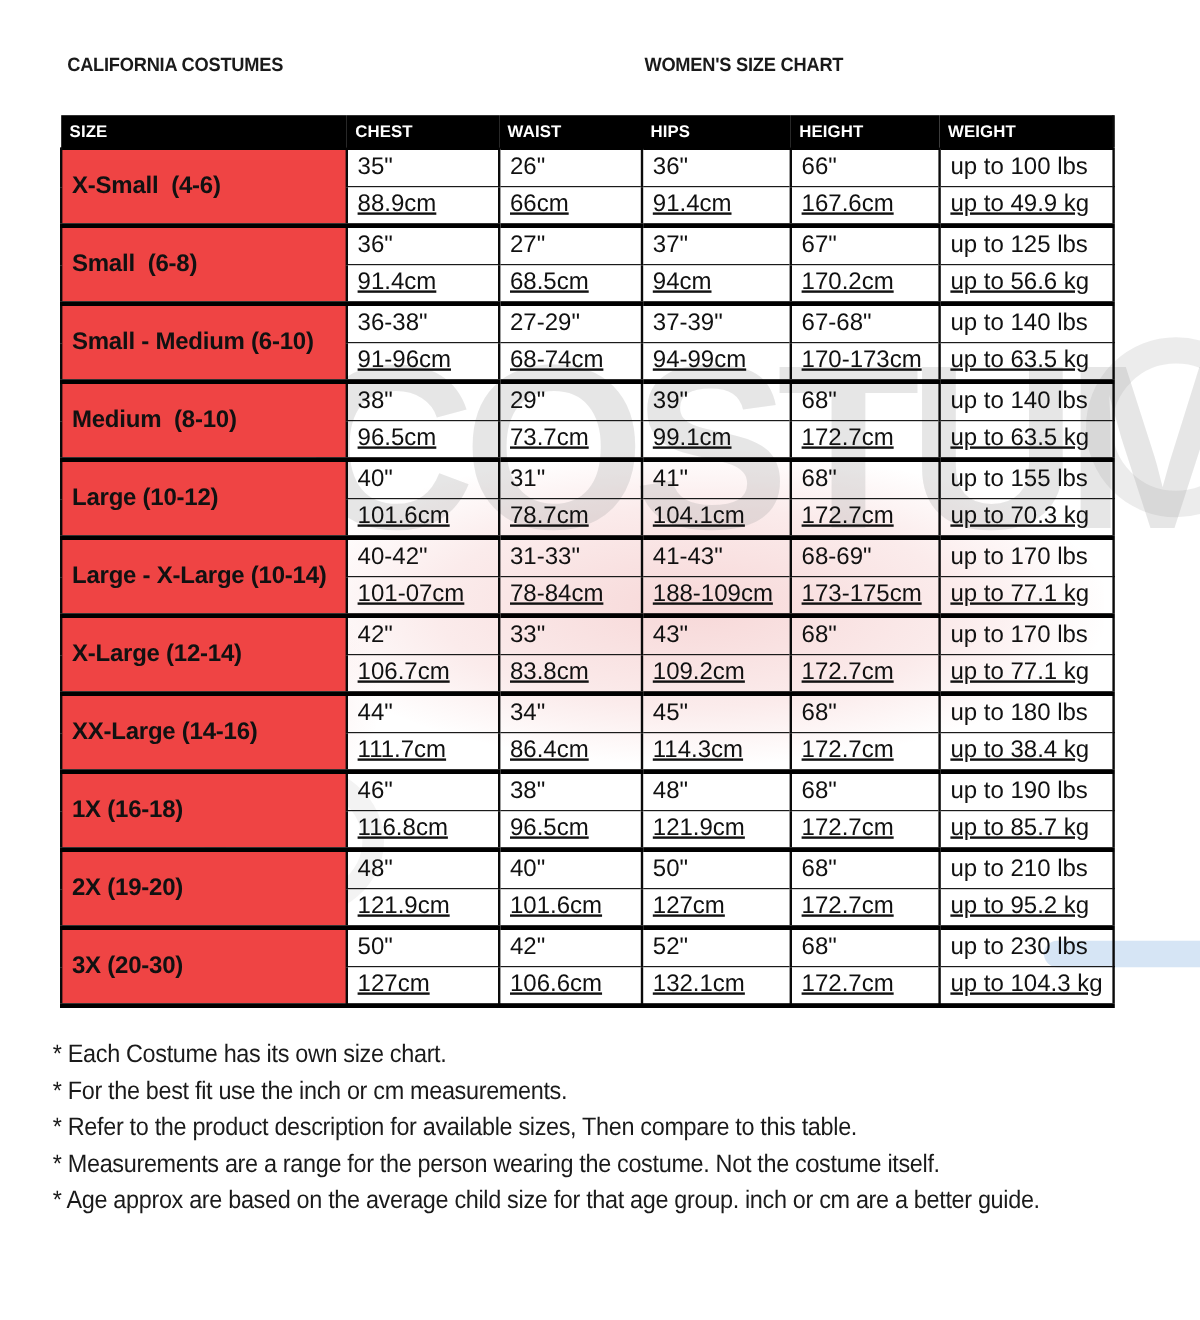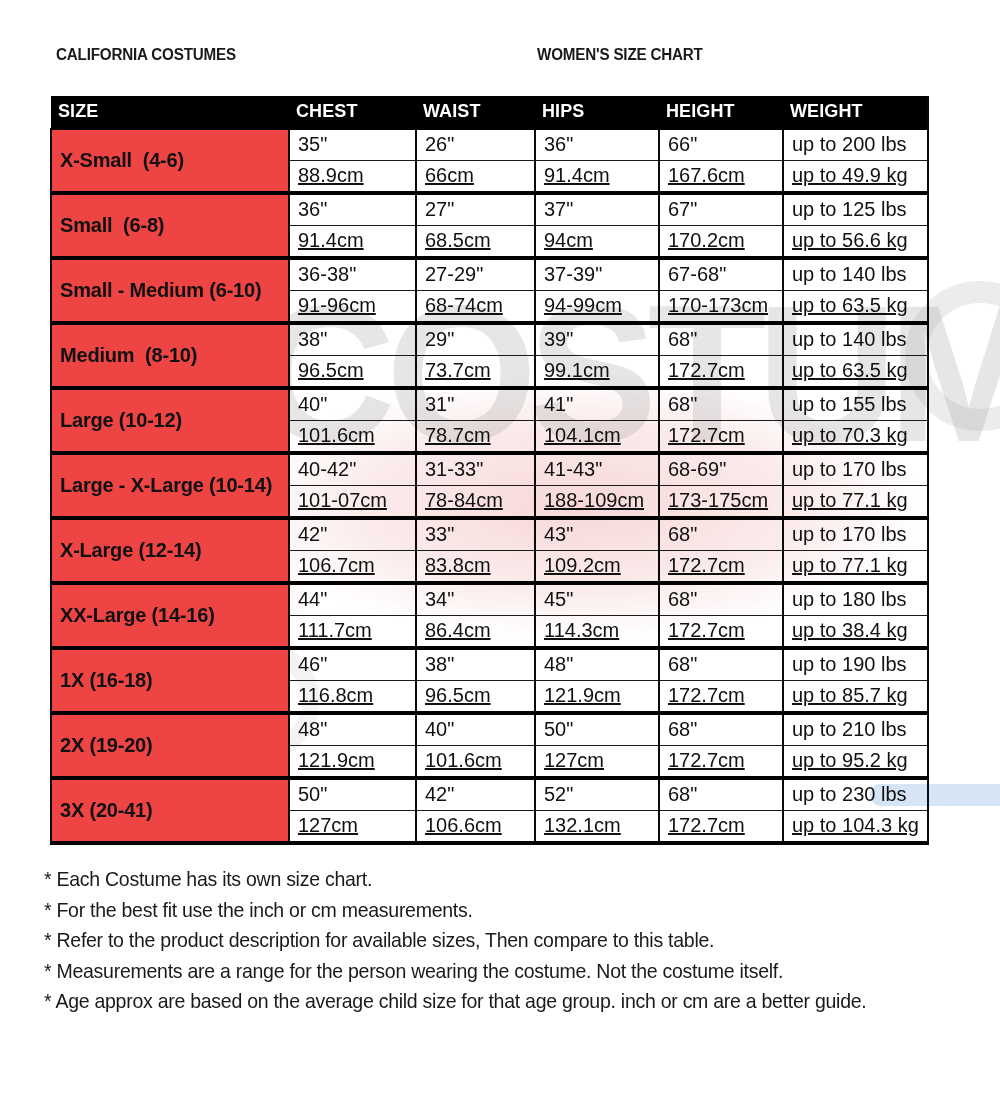--- a/index.html
+++ b/index.html
@@ -55,21 +55,21 @@
     background: rgba(90,150,215,0.25); border-radius: 11px;
   }
 
   table.size-table {
     position: relative; z-index: 1;
     border-collapse: collapse; width: 877px;
     table-layout: fixed;
   }
   thead th {
     background: #000000; color: #ffffff;
-    font-size: 18px; font-weight: bold; text-align: left;
+    font-size: 14px; font-weight: bold; text-align: left;
     padding: 5px 2px 6px 7px; letter-spacing: 0.1px;
     border: none;
   }
   tbody td {
     font-size: 20px; line-height: 27px;
     padding: 1px 4px 2px 8px;
     height: 31px;
     border-left: 2px solid #0a0a0a;
     background: transparent;
     white-space: nowrap; overflow: hidden;
@@ -131,21 +131,21 @@
         <th>WEIGHT</th>
       </tr>
     </thead>
     <tbody>
         <tr class="group-start">
           <td rowspan="2" class="size-cell">X-Small&nbsp; (4-6)</td>
           <td>35"</td>
           <td>26"</td>
           <td>36"</td>
           <td>66"</td>
-          <td>up to 200 lbs</td>
+          <td>up to 100 lbs</td>
         </tr>
         <tr class="row-cm">
           <td>88.9cm</td>
           <td>66cm</td>
           <td>91.4cm</td>
           <td>167.6cm</td>
           <td>up to 49.9 kg</td>
         </tr>
         <tr class="group-start">
           <td rowspan="2" class="size-cell">Small&nbsp; (6-8)</td>
@@ -276,21 +276,21 @@
           <td>up to 210 lbs</td>
         </tr>
         <tr class="row-cm">
           <td>121.9cm</td>
           <td>101.6cm</td>
           <td>127cm</td>
           <td>172.7cm</td>
           <td>up to 95.2 kg</td>
         </tr>
         <tr class="group-start">
-          <td rowspan="2" class="size-cell">3X (20-41)</td>
+          <td rowspan="2" class="size-cell">3X (20-30)</td>
           <td>50"</td>
           <td>42"</td>
           <td>52"</td>
           <td>68"</td>
           <td>up to 230 lbs</td>
         </tr>
         <tr class="row-cm">
           <td>127cm</td>
           <td>106.6cm</td>
           <td>132.1cm</td>

